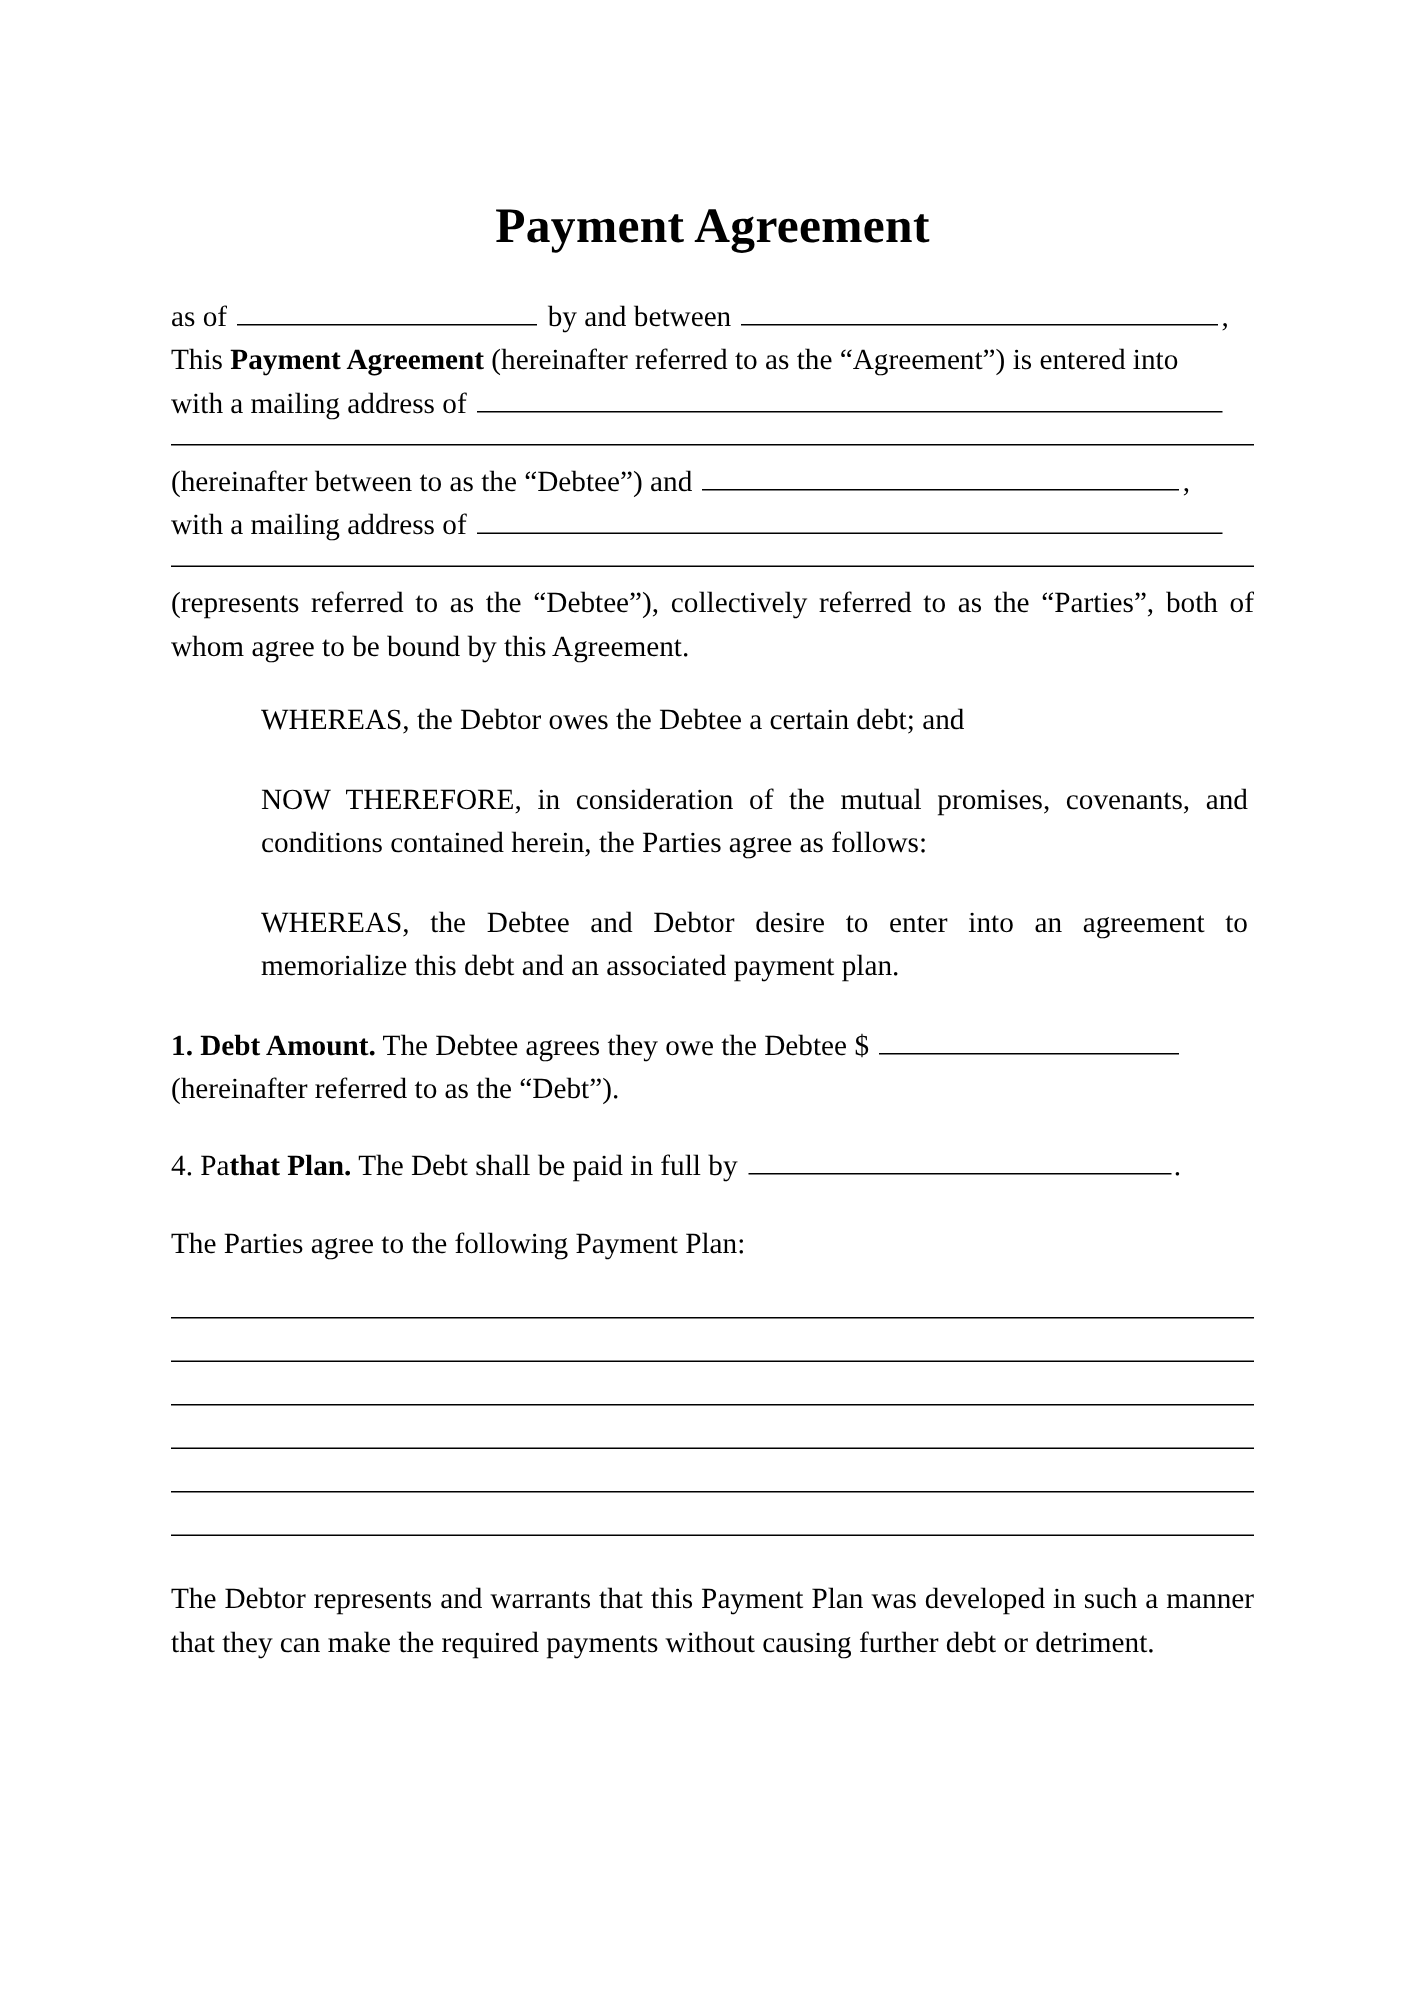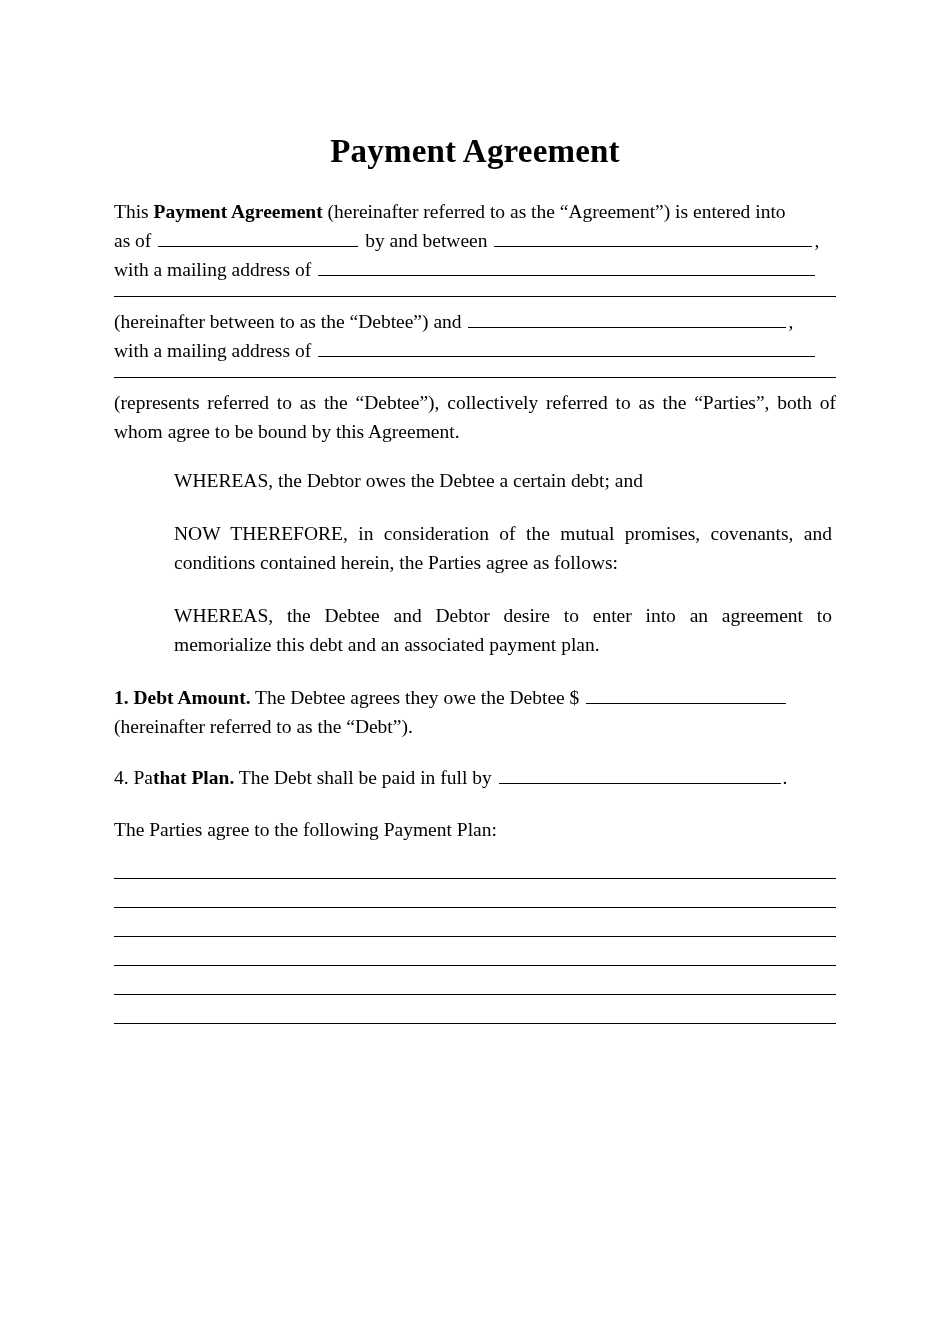--- a/index.html
+++ b/index.html
@@ -95,24 +95,24 @@
 <body>
 
 <div class="page">
 
   <h1 class="doc-title">Payment Agreement</h1>
 
   <div class="content">
 
     <div class="para">
       <div class="row">
-        <span>This </span><span class="b">Payment Agreement</span><span> (hereinafter referred to as the “Agreement”) is entered into</span>
+        <span>as of </span><span class="fill" style="width:200px"></span><span> by and between </span><span class="fill" style="width:318px"></span><span>,</span>
       </div>
       <div class="row">
-        <span>as of </span><span class="fill" style="width:200px"></span><span> by and between </span><span class="fill" style="width:318px"></span><span>,</span>
+        <span>This </span><span class="b">Payment Agreement</span><span> (hereinafter referred to as the “Agreement”) is entered into</span>
       </div>
       <div class="row">
         <span>with a mailing address of</span>&nbsp;<span class="fill" style="width:497px"></span>
       </div>
       <div class="fill-line"></div>
       <div class="row" style="margin-top:10px">
         <span>(hereinafter between to as the “Debtee”) and </span><span class="fill" style="width:318px"></span><span>,</span>
       </div>
       <div class="row">
         <span>with a mailing address of</span>&nbsp;<span class="fill" style="width:497px"></span>
@@ -144,15 +144,16 @@
 
     <div class="blank-lines">
       <div class="bl"></div>
       <div class="bl"></div>
       <div class="bl"></div>
       <div class="bl"></div>
       <div class="bl"></div>
       <div class="bl"></div>
     </div>
 
+    <p class="para just closing">The Debtor represents and warrants that this Payment Plan was developed in such a manner that they can make the required payments without causing further debt or detriment.</p>
 
   </div>
 </div>
 
 </body></html>

